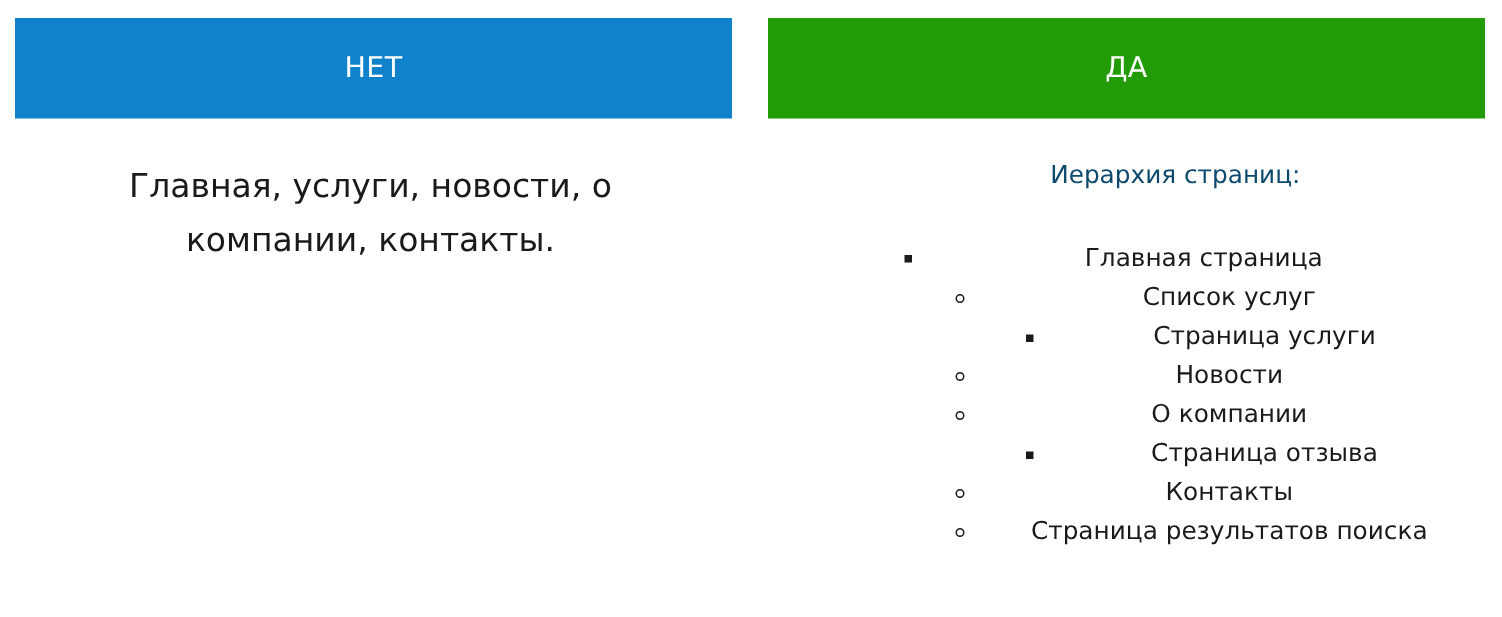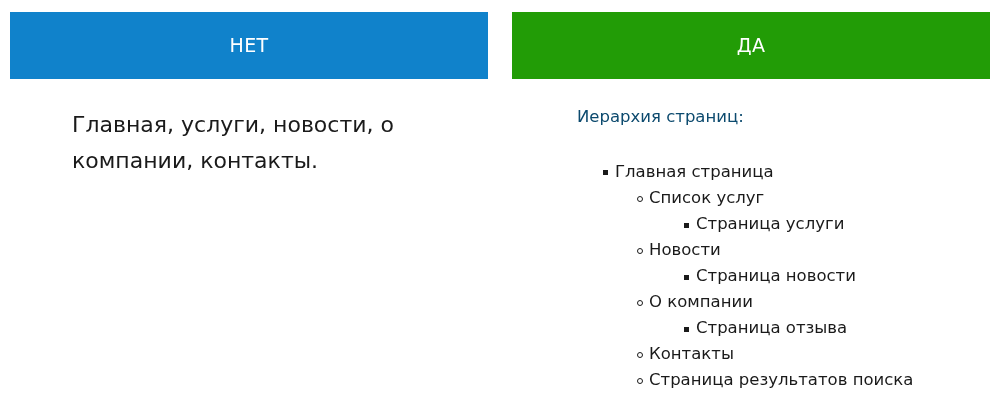--- a/index.html
+++ b/index.html
@@ -18,20 +18,21 @@
   .comparison {
     position: relative;
     width: 1001px;
     height: 411px;
     display: flex;
     align-items: flex-start;
   }
   .panel {
     position: relative;
     box-sizing: border-box;
+    text-align: center;
   }
   .panel-left {
     width: 500px;
     height: 411px;
     padding: 12px 12px 0 10px;
   }
   .panel-right {
     width: 501px;
     height: 347px;
     padding: 12px 11px 0 12px;
@@ -161,24 +162,20 @@
         <li class="node depth-3">
           <span class="marker"></span>
           <span class="node-label">Страница услуги</span>
         </li>
 
         <li class="node depth-2">
           <span class="marker"></span>
           <span class="node-label">Новости</span>
         </li>
 
-        <li class="node depth-3">
-          <span class="marker"></span>
-          <span class="node-label">Страница новости</span>
-        </li>
 
         <li class="node depth-2">
           <span class="marker"></span>
           <span class="node-label">О компании</span>
         </li>
 
         <li class="node depth-3">
           <span class="marker"></span>
           <span class="node-label">Страница отзыва</span>
         </li>

